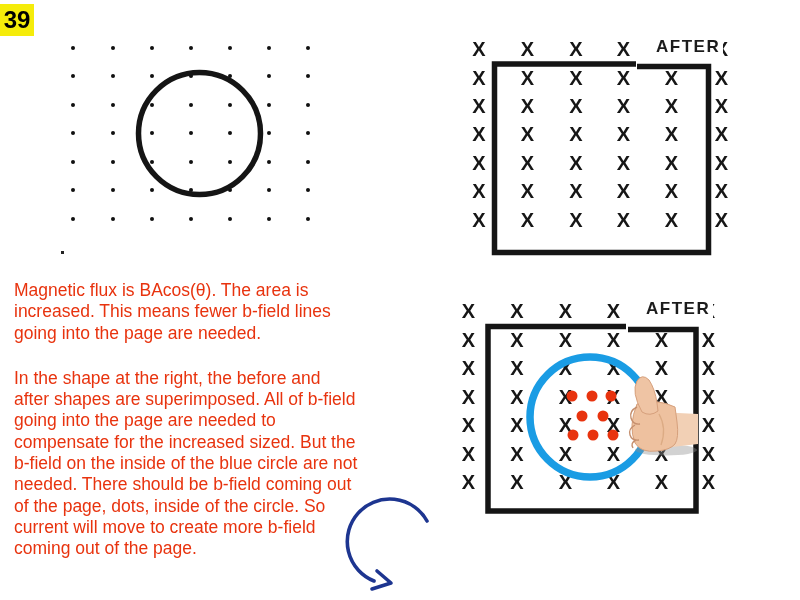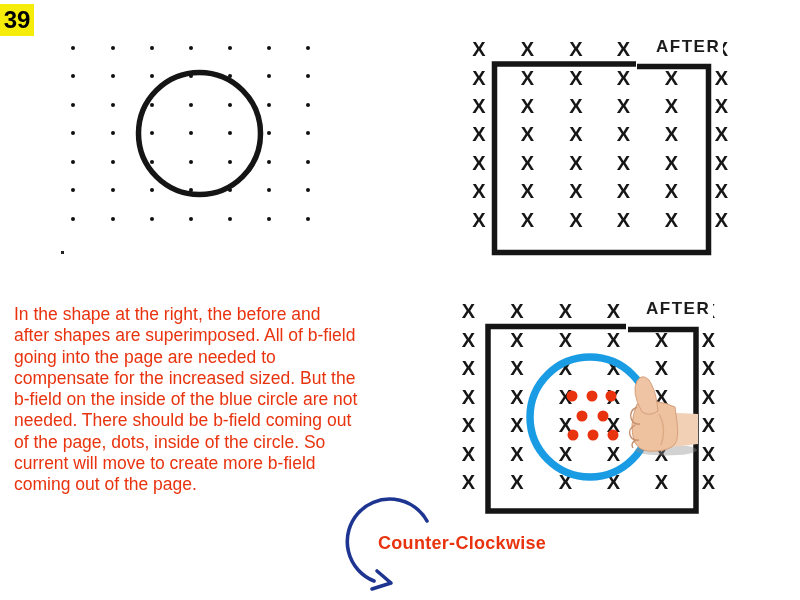--- a/index.html
+++ b/index.html
@@ -226,26 +226,28 @@
   <div class="red-dot" style="left:572px;top:396px"></div>
   <div class="red-dot" style="left:592px;top:396px"></div>
   <div class="red-dot" style="left:611px;top:396px"></div>
   <div class="red-dot" style="left:582px;top:416px"></div>
   <div class="red-dot" style="left:603px;top:416px"></div>
   <div class="red-dot" style="left:573px;top:435px"></div>
   <div class="red-dot" style="left:593px;top:435px"></div>
   <div class="red-dot" style="left:613px;top:435px"></div>
 
   <div class="text-block">
+    <div class="para p1">Magnetic flux is BAcos(θ). The area is
+increased. This means fewer b-field lines
+going into the page are needed.</div>
     <div class="para p2">In the shape at the right, the before and
 after shapes are superimposed. All of b-field
 going into the page are needed to
 compensate for the increased sized. But the
 b-field on the inside of the blue circle are not
 needed. There should be b-field coming out
 of the page, dots, inside of the circle. So
 current will move to create more b-field
 coming out of the page.</div>
   </div>
 
-  <div class="ccw-label">Counter-Clockwise</div>
 
 </div>
 
 </body></html>

